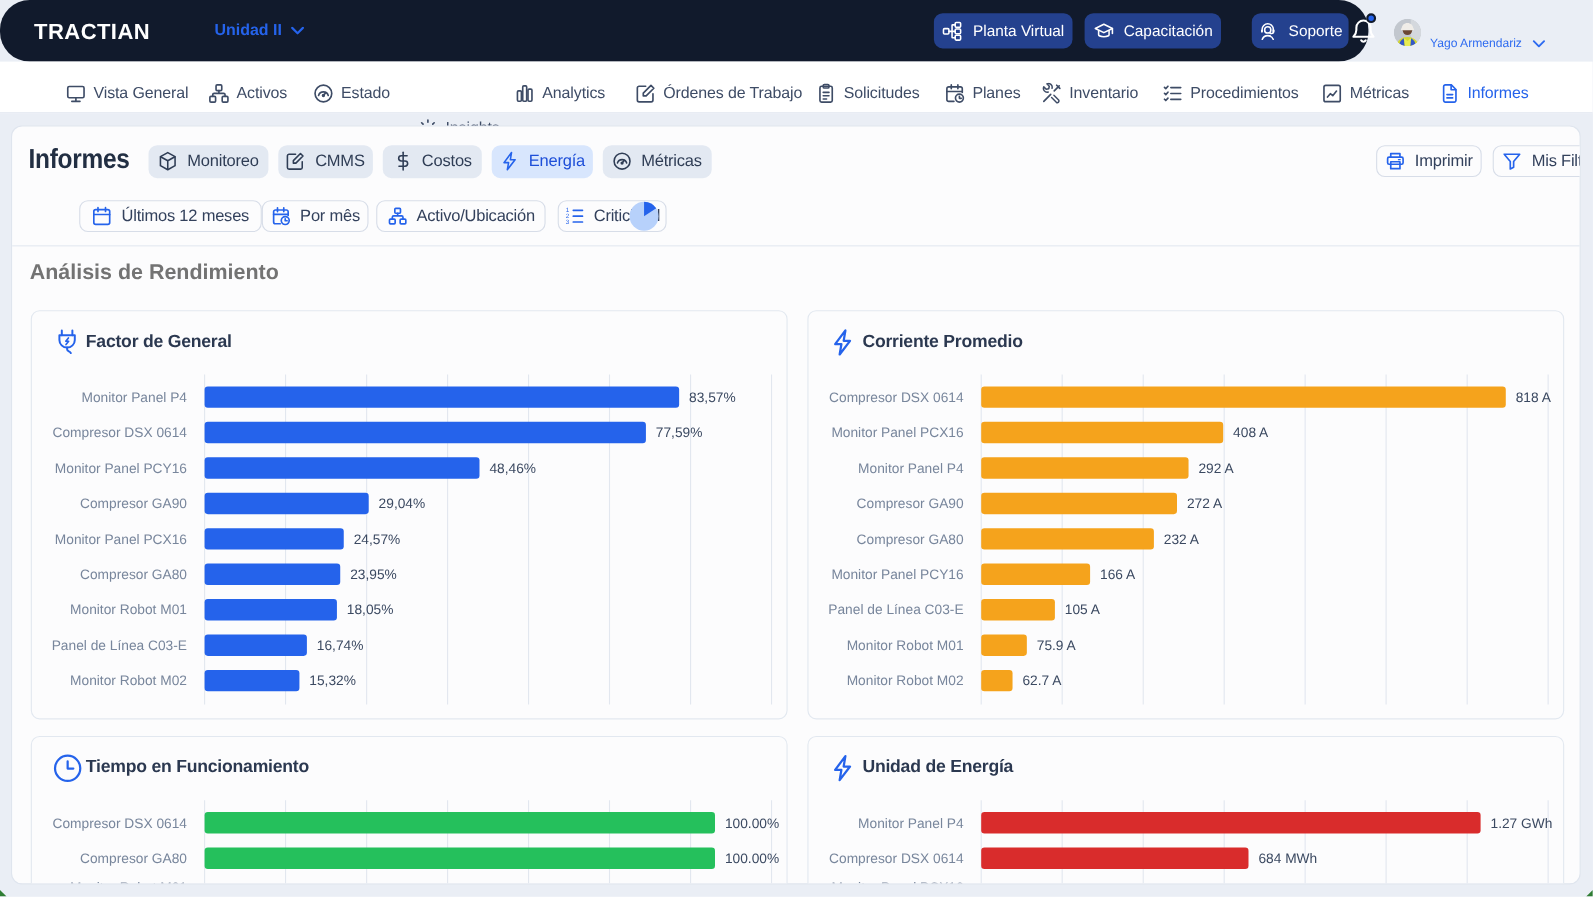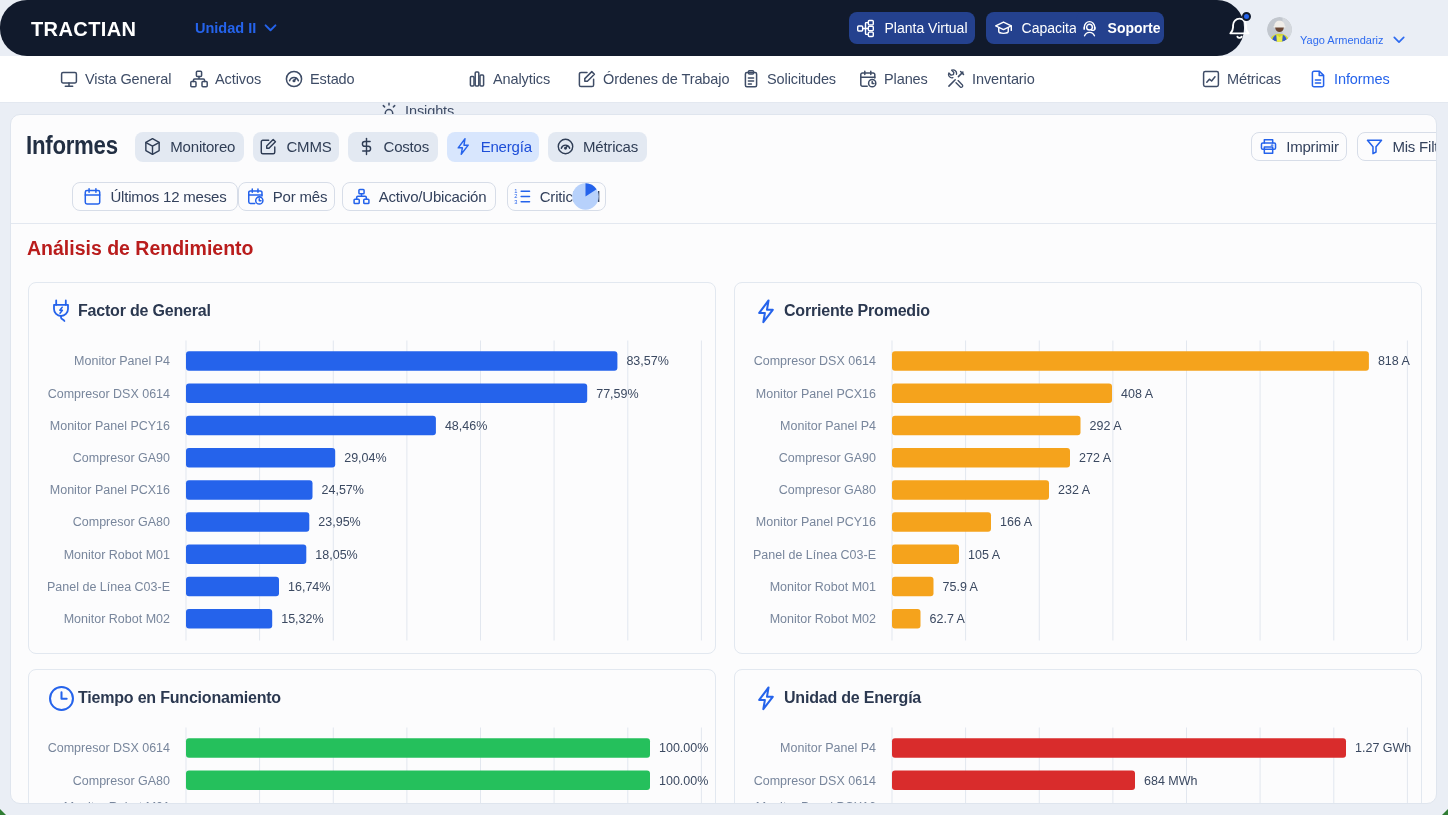--- a/index.html
+++ b/index.html
@@ -7,31 +7,31 @@
   html,body { width:1448px; height:815px; overflow:hidden; font-family:"Liberation Sans", sans-serif; background:#eaeef5; position:relative; }
   .abs { position:absolute; }
   
   .topbar { position:absolute; left:0; top:0; width:1244px; height:56px; background:#111a2c;border-radius:27px; }
   .logo { position:absolute; left:31px; top:18px; color:#fff; font-weight:bold; font-size:20px; letter-spacing:0.4px; }
   .unit { position:absolute; left:195px; top:0; height:56px; display:flex; align-items:center; gap:8px; color:#2563eb; font-weight:bold; font-size:14.5px; }
   .tbtn { position:absolute; top:12px; height:32px; background:#24418e; border-radius:8px; color:#fff; font-size:14px; display:flex; align-items:center; justify-content:center; gap:9px; }
   .uname { position:absolute; left:1300px; top:12px; height:56px; display:flex; align-items:center; gap:9px; color:#2e6bf0; font-size:11px; white-space:nowrap; }
   
   .nav { position:absolute; left:0; top:56px; width:1448px; height:47px; background:#fff; border-bottom:1px solid #e3e8f0; }
-  .nitem { position:absolute; top:0; height:46px; display:flex; align-items:center; gap:6px; color:#3e4c66; font-size:14.5px; letter-spacing:-0.1px; white-space:nowrap; }
+  .nitem { position:absolute; top:0; height:58px; display:flex; align-items:center; gap:6px; color:#3e4c66; font-size:14.5px; letter-spacing:-0.1px; white-space:nowrap; }
   .nitem svg { flex:none; }
   .nitem.act { color:#2563eb; }
   
   .main { position:absolute; left:10px; top:114px; width:1427px; height:690px; background:#fcfcfd; border:1px solid #dfe5ee; border-radius:10px; overflow:hidden; }
   .h1 { position:absolute; left:15px; top:16px; font-size:25px; font-weight:bold; color:#222f43; transform:scaleX(0.89); transform-origin:left center; letter-spacing:-0.3px; }
   .pill { position:absolute; top:16.5px; height:30px; border-radius:8px; background:#e3e9f2; color:#2f3d55; font-size:15px; letter-spacing:-0.2px; white-space:nowrap; display:flex; align-items:center; justify-content:center; gap:8px; }
   .pill.act { background:#d8e6fd; color:#1d4ed8; }
   .wbtn { position:absolute; height:29px; background:#fcfcfd; border:1px solid #d7dde8; border-radius:8px; color:#33415c; font-size:15px; letter-spacing:-0.2px; white-space:nowrap; display:flex; align-items:center; justify-content:center; gap:8px;margin-left:44px; }
   .divider { position:absolute; left:0; top:107.5px; width:1427px; height:1px; background:#e3e8f0; }
-  .h2 { position:absolute; left:16px; top:121.5px; font-size:19.5px; font-weight:bold; color:#b91c1c; }
+  .h2 { position:absolute; left:16px; top:121.5px; font-size:19.5px; font-weight:bold; color:#737373; }
   .card { position:absolute; width:688px; height:372px; background:#fcfcfd; border:1px solid #e2e8f0; border-radius:8px; }
   .ctitle { position:absolute; left:49px; top:19px; font-size:16px; font-weight:bold; color:#2b3850; letter-spacing:-0.2px; }
   .cicon { position:absolute; left:19px; top:15px; }
   svg.chart { position:absolute; left:0; top:0; }
   .lbl { font-size:12.5px; fill:#78869c; }
   .val { font-size:12.5px; fill:#3b4961; }
   .tri { position:absolute; width:0; height:0; }
 </style>
 </head>
 <body>
@@ -46,21 +46,21 @@
         <rect x="13" y="1.6" width="5.2" height="4.6" rx="1"></rect>
         <rect x="13" y="7.7" width="5.2" height="4.6" rx="1"></rect>
         <rect x="13" y="13.8" width="5.2" height="4.6" rx="1"></rect>
         <path d="M7 10h3M10 10V4.4a.6.6 0 0 1 .6-.6H13M10 10h3M10 10v5.6a.6.6 0 0 0 .6.6H13"></path>
       </svg> Planta Virtual</div>
 <div class="tbtn" style="left:986px;width:124px;"><svg width="19" height="19" viewBox="0 0 20 20" fill="none" stroke="#fff" stroke-width="1.5" stroke-linecap="round" stroke-linejoin="round">
         <path d="M1.8 7.2L10 3.2l8.2 4-8.2 4z"></path>
         <path d="M5 9.4v3.8c0 .9 2.3 1.9 5 1.9s5-1 5-1.9V9.4"></path>
         <path d="M18.2 7.4v4.6"></path>
       </svg> Capacitación</div>
-<div class="tbtn" style="left:1076px;width:88px;font-weight:bold;"><svg width="19" height="19" viewBox="0 0 20 20" fill="none" stroke="#fff" stroke-width="1.5" stroke-linecap="round" stroke-linejoin="round">
+<div class="tbtn" style="left:1138px;width:88px;"><svg width="19" height="19" viewBox="0 0 20 20" fill="none" stroke="#fff" stroke-width="1.5" stroke-linecap="round" stroke-linejoin="round">
         <circle cx="10" cy="8.6" r="3"></circle>
         <path d="M4.8 17.6a5.6 5.6 0 0 1 10.4 0"></path>
         <path d="M4.6 9.8V8.2a5.4 5.4 0 0 1 10.8 0v1.6"></path>
         <path d="M15.4 8.4v2.2a1.4 1.4 0 0 1-1.4 1.4h-1.6"></path>
         <path d="M3.6 8.8h1.6v2.4H3.6zM14.8 8.8h1.6v2.4h-1.6z" fill="#fff" stroke="none"></path>
       </svg> Soporte</div>
 <div class="abs" style="left:1227px;top:14px;"><svg width="25" height="26" viewBox="0 0 24 25" fill="none" stroke="#fff" stroke-width="1.8" stroke-linecap="round" stroke-linejoin="round">
         <path d="M3.2 18.6h17.6c-1.9-1.9-2.6-3.3-2.6-5.9v-2a6.2 6.2 0 0 0-12.4 0v2c0 2.6-.7 4-2.6 5.9z"></path>
         <path d="M10 21.8a2.3 2.3 0 0 0 4 0"></path>
       </svg></div>
@@ -128,20 +128,24 @@
         <path d="M2.8 8.2h14M6.8 2.2v3.4M12.8 2.2v3.4"></path>
         <circle cx="14.2" cy="14.2" r="3.6"></circle>
         <path d="M14.2 12.6v1.8h1.7"></path>
       </svg> Planes</div>
 <div class="nitem " style="left:946px;align-items:center;"><svg width="20" height="20" viewBox="0 0 20 20" fill="none" stroke="#3e4c66" stroke-width="1.5" stroke-linecap="round" stroke-linejoin="round">
         <path d="M12.4 7.6L16.9 3.1M14.6 2.5l2.9 2.9"></path>
         <path d="M2.9 17.1l6.3-6.3"></path>
         <path d="M10.4 5.2a3.4 3.4 0 0 0-4.7-4 l2.2 2.2-0.5 2.3-2.3 0.5-2.2-2.2a3.4 3.4 0 0 0 4 4.7" stroke-width="1.35"></path>
         <path d="M12.1 11.6l4.3 4.3a1.5 1.5 0 0 1-2.1 2.1l-4.3-4.3" stroke-width="1.35"></path>
       </svg> Inventario</div>
+<div class="nitem " style="left:1056px;"><svg width="20" height="20" viewBox="0 0 20 20" fill="none" stroke="#3e4c66" stroke-width="1.5" stroke-linecap="round" stroke-linejoin="round">
+        <path d="M8.4 4.6h9M8.4 10h9M8.4 15.4h9"></path>
+        <path d="M2.6 4.4l1.2 1.2 2-2.2M2.6 9.8l1.2 1.2 2-2.2M2.6 15.2l1.2 1.2 2-2.2"></path>
+      </svg> Procedimientos</div>
 <div class="nitem " style="left:1201px;"><svg width="20" height="20" viewBox="0 0 20 20" fill="none" stroke="#3e4c66" stroke-width="1.5" stroke-linecap="round" stroke-linejoin="round">
         <rect x="2.6" y="2.6" width="14.8" height="14.8" rx="1.6"></rect>
         <path d="M5.8 13.2l2.6-3 2.2 1.8 3.4-4.2"></path>
       </svg> Métricas</div>
 <div class="nitem act" style="left:1308px;"><svg width="20" height="20" viewBox="0 0 20 20" fill="none" stroke="#2563eb" stroke-width="1.5" stroke-linecap="round" stroke-linejoin="round">
         <path d="M11.4 2.2H6A1.6 1.6 0 0 0 4.4 3.8v12.4A1.6 1.6 0 0 0 6 17.8h8a1.6 1.6 0 0 0 1.6-1.6V6.4z"></path>
         <path d="M11.2 2.4v4.2h4.2"></path>
         <path d="M7.4 11h5.2M7.4 14h5.2"></path>
       </svg> Informes</div>
 </div>

